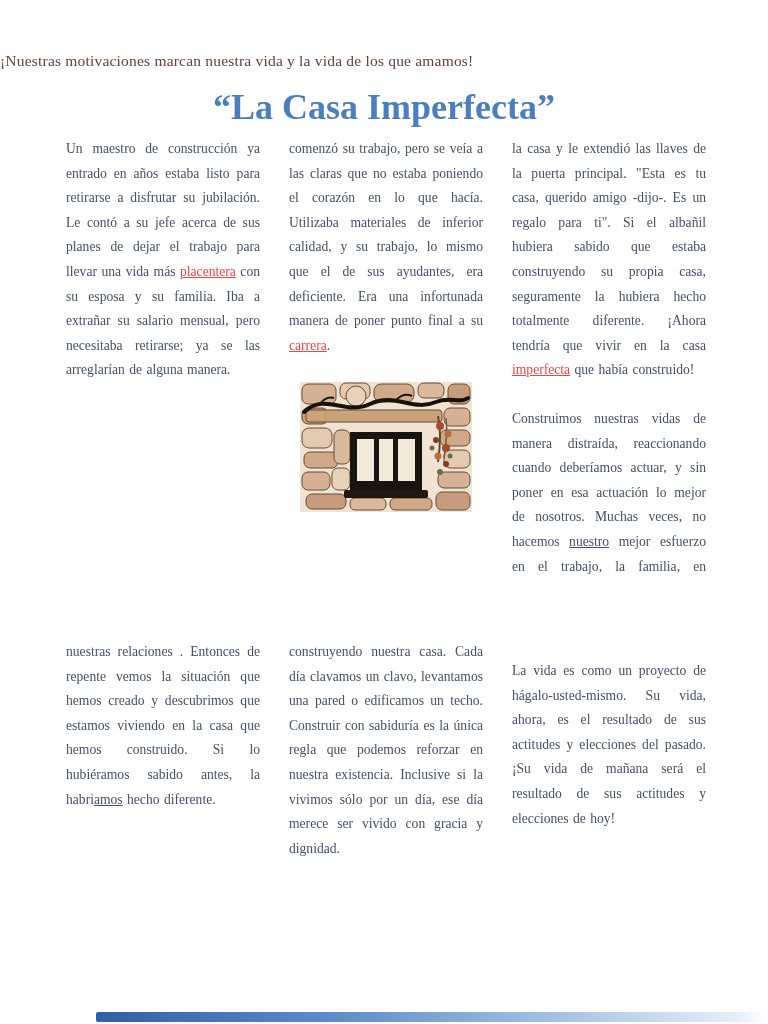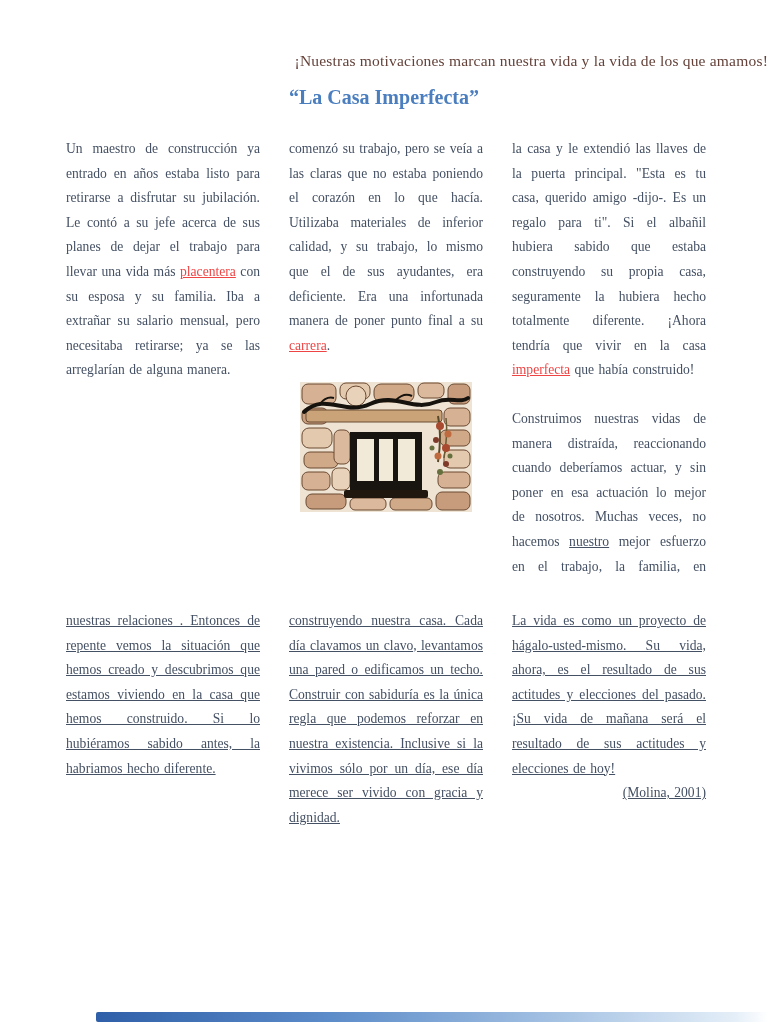--- a/index.html
+++ b/index.html
@@ -1,33 +1,33 @@
 <!DOCTYPE html>
 <html><head>
 <meta charset="utf-8">
 <style>
   html,body{margin:0;padding:0;}
   body{
     width:768px;height:1024px;background:#ffffff;position:relative;overflow:hidden;
     font-family:"Liberation Serif", serif;color:#445063;
   }
   .doc-header{
-    position:absolute;top:52px;left:0;right:0;text-align:right;
+    position:absolute;top:52px;left:0;right:0;text-align:left;
     font-size:15.5px;color:#64423a;letter-spacing:.2px;
   }
   .doc-title{
     position:absolute;top:86px;left:0;right:0;margin:0;text-align:center;
-    font-size:20px;font-weight:bold;color:#4a7ebf;
+    font-size:36px;font-weight:bold;color:#4a7ebf;
   }
   .col{
     position:absolute;width:194px;font-size:13.6px;line-height:24.6px;
     text-align:justify;word-spacing:1px;
   }
   .col.top{top:137px;}
-  .col.bottom{top:609px;text-decoration:underline;}
+  .col.bottom{top:640px;}
   .c1{left:66px;}
   .c2{left:289px;}
   .c3{left:512px;}
   p{margin:0 0 24px 0;}
   p.cont{text-align-last:justify;}
   a.link{color:#ef4444;text-decoration:underline;cursor:pointer;}
   .ul{text-decoration:underline;}
   .img-wrap{width:172px;margin:3px auto 3px auto;}
   .img-wrap svg{display:block;}
   .citation{text-align:right;text-align-last:right;}
@@ -110,17 +110,16 @@
 
 <div class="col bottom c1">
   <p><span>nuestras relaciones . Entonces de repente vemos la situación que hemos creado y descubrimos que estamos viviendo en la casa que hemos construido. Si lo hubiéramos sabido antes, la habri</span><span class="ul">amos</span><span> hecho diferente.</span></p>
 </div>
 
 <div class="col bottom c2">
   <p><span>construyendo nuestra casa. Cada día clavamos un clavo, levantamos una pared o edificamos un techo. Construir con sabiduría es la única regla que podemos reforzar en nuestra existencia. Inclusive si la vivimos sólo por un día, ese día merece ser vivido con gracia y dignidad.</span></p>
 </div>
 
 <div class="col bottom c3">
-  <p style="margin-bottom:0;"><span>La vida es como un proyecto de hágalo-usted-mismo. Su vida, ahora, es el resultado de sus actitudes y elecciones del pasado. ¡Su vida de mañana será el resultado de sus actitudes y elecciones de hoy!</span></p>
-  <p class="citation"><span>(Molina, 2001)</span></p>
+  <p style="margin-bottom:0;margin-top:19px;"><span>La vida es como un proyecto de hágalo-usted-mismo. Su vida, ahora, es el resultado de sus actitudes y elecciones del pasado. ¡Su vida de mañana será el resultado de sus actitudes y elecciones de hoy!</span></p>
 </div>
 
 <div class="loading-bar"></div>
 
 </body></html>

